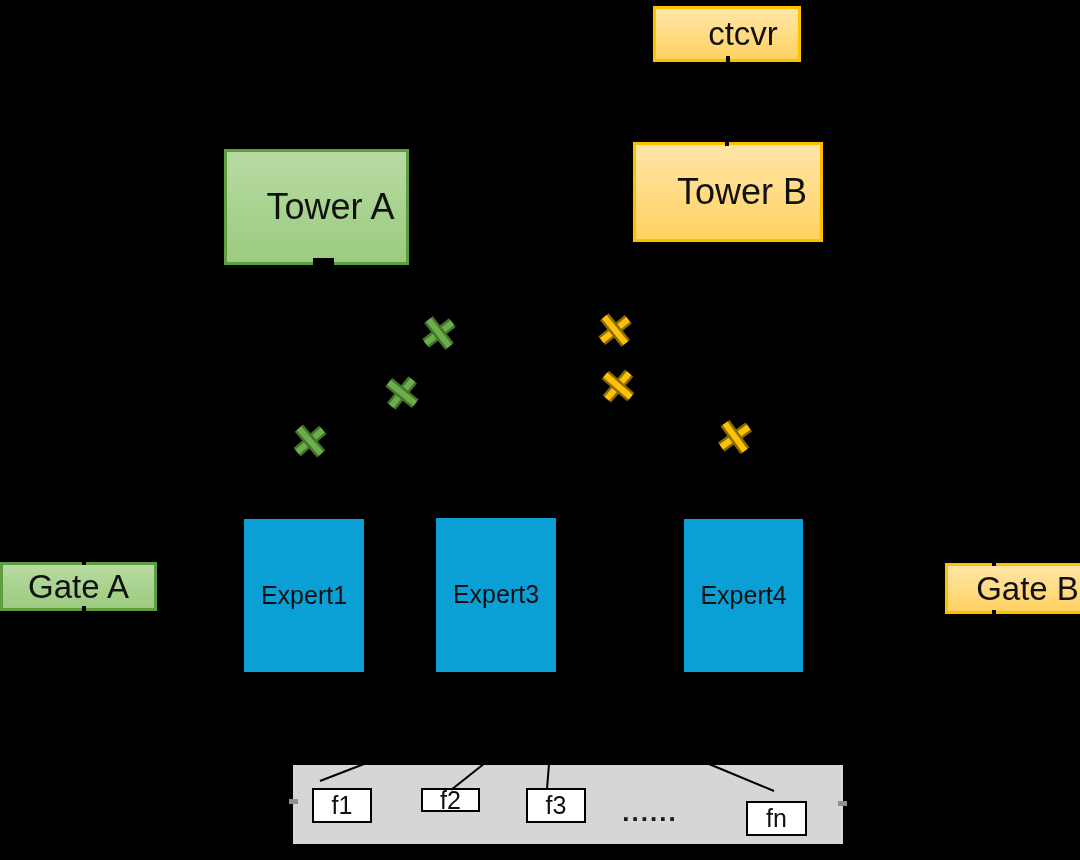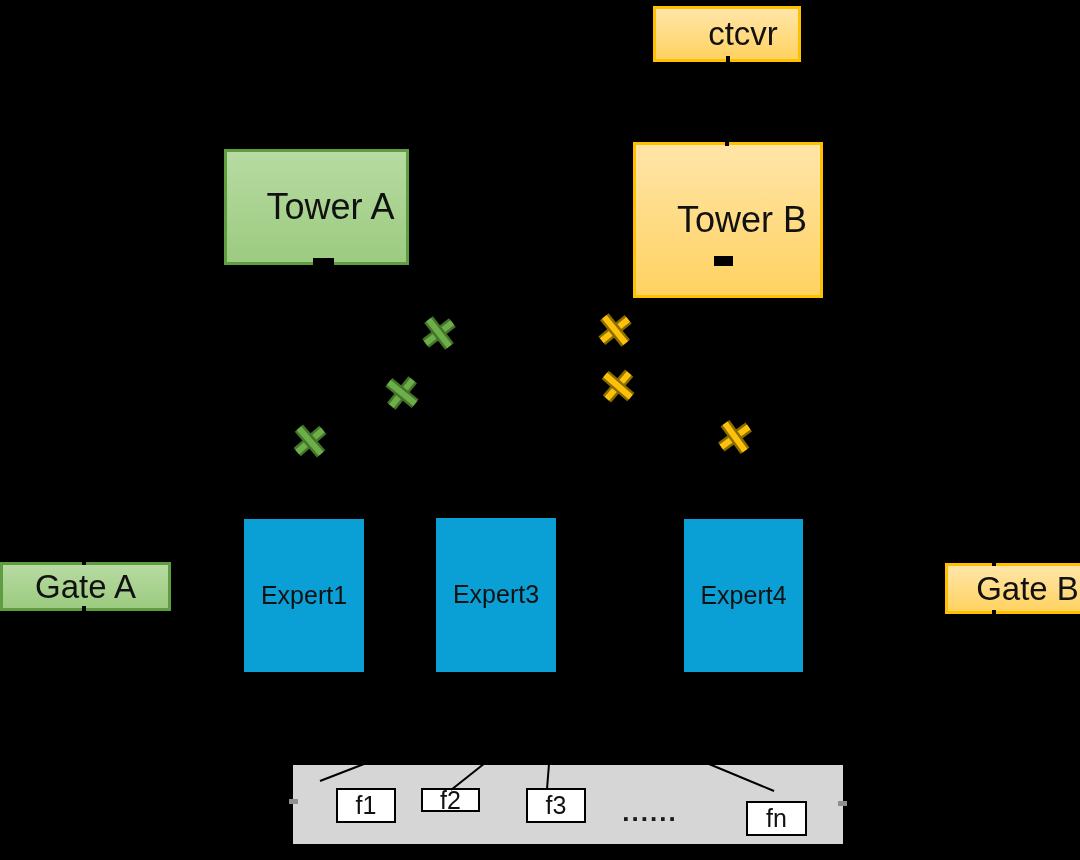--- a/index.html
+++ b/index.html
@@ -11,31 +11,31 @@
   .orange{background:linear-gradient(180deg,#ffe5a8 0%,#ffd261 100%);border:3px solid #ffc000;}
   .blue{background:#0ba0d5;border:none;}
   .lbl{font-size:33px;}
   .tower{font-size:36px;padding-left:28px;}
   .expert{flex-direction:row;font-size:25px;line-height:1.35;}
 
   
   .ctr    {left:241px;top:5px;width:148px;height:57px;}
   .ctcvr  {left:653px;top:6px;width:148px;height:56px;padding-left:32px;}
   .tower-a{left:224px;top:149px;width:185px;height:116px;}
-  .tower-b{left:633px;top:142px;width:190px;height:156px;}
-  .gate-a {left:0;top:562px;width:171px;height:49px;}
+  .tower-b{left:633px;top:142px;width:190px;height:100px;}
+  .gate-a {left:0;top:562px;width:157px;height:49px;}
   .gate-b {left:909px;top:563px;width:165px;height:51px;margin-left:36px;}
   .expert-1{left:244px;top:519px;width:120px;height:153px;}
   .expert-3{left:436px;top:518px;width:120px;height:154px;}
   .expert-4{left:684px;top:519px;width:119px;height:153px;}
 
   .features{position:absolute;left:293px;top:765px;width:550px;height:79px;background:#d6d6d6;}
   .fbox{position:absolute;background:#fff;border:2px solid #000;display:flex;align-items:center;
         justify-content:center;font-size:25px;box-sizing:border-box;}
-  .f1{left:312px;top:788px;width:60px;height:35px;margin-left:24px;}
+  .f1{left:312px;top:788px;width:60px;height:35px;}
   .f2{left:421px;top:788px;width:59px;height:24px;}
   .f3{left:526px;top:788px;width:60px;height:35px;}
   .fn{left:746px;top:801px;width:61px;height:35px;justify-content:center;}
   .dots{position:absolute;left:600px;top:797px;width:100px;height:30px;display:flex;
         align-items:center;justify-content:center;font-size:26px;font-weight:bold;
         letter-spacing:2px;color:#1a1a1a;}
 
   
   .xmark{position:absolute;width:40px;height:40px;}
   .xmark svg{overflow:visible;display:block;}

